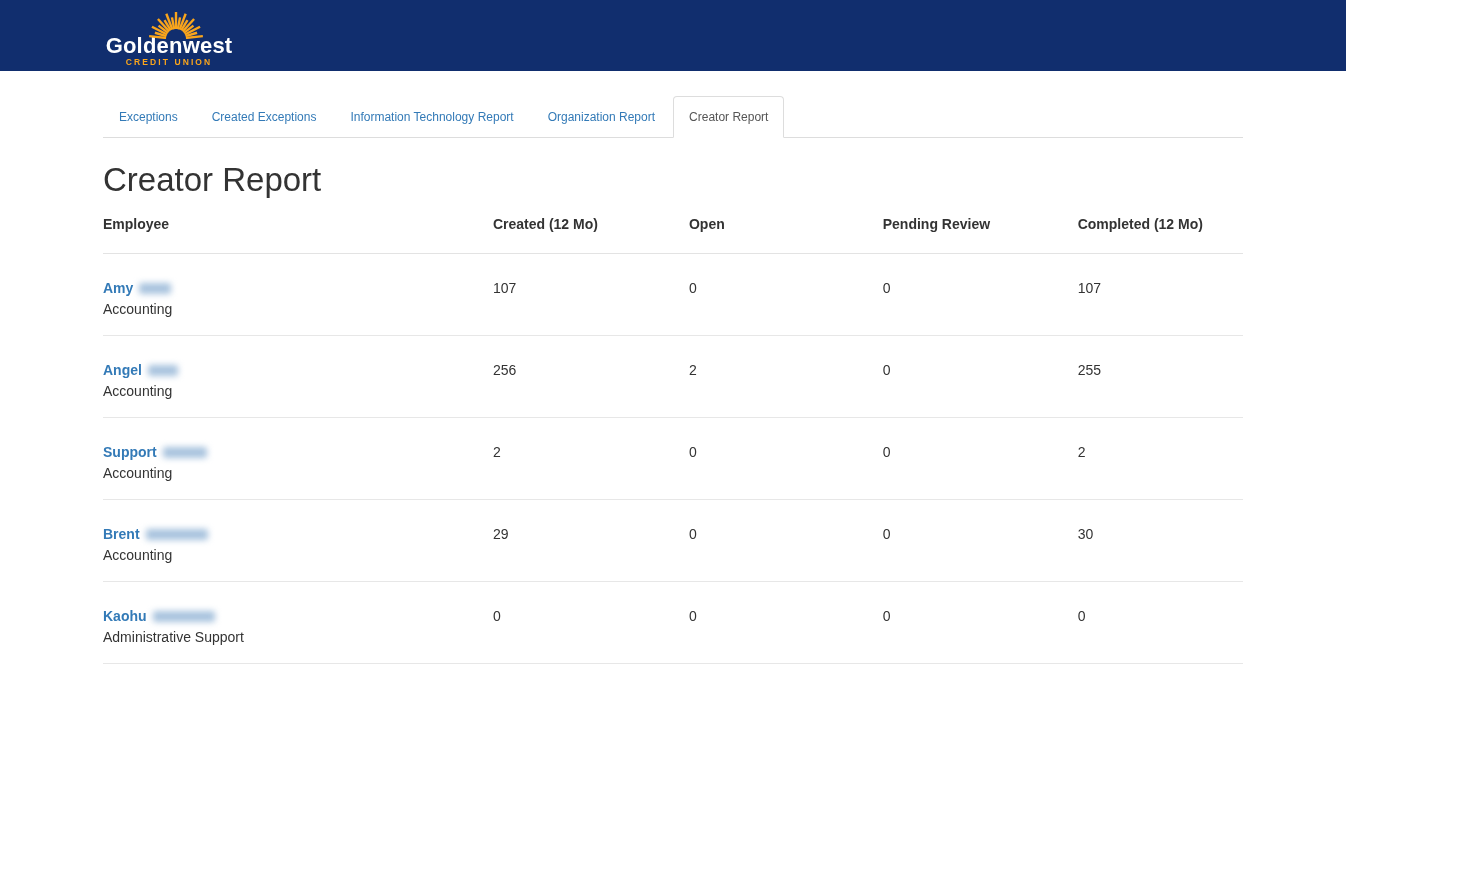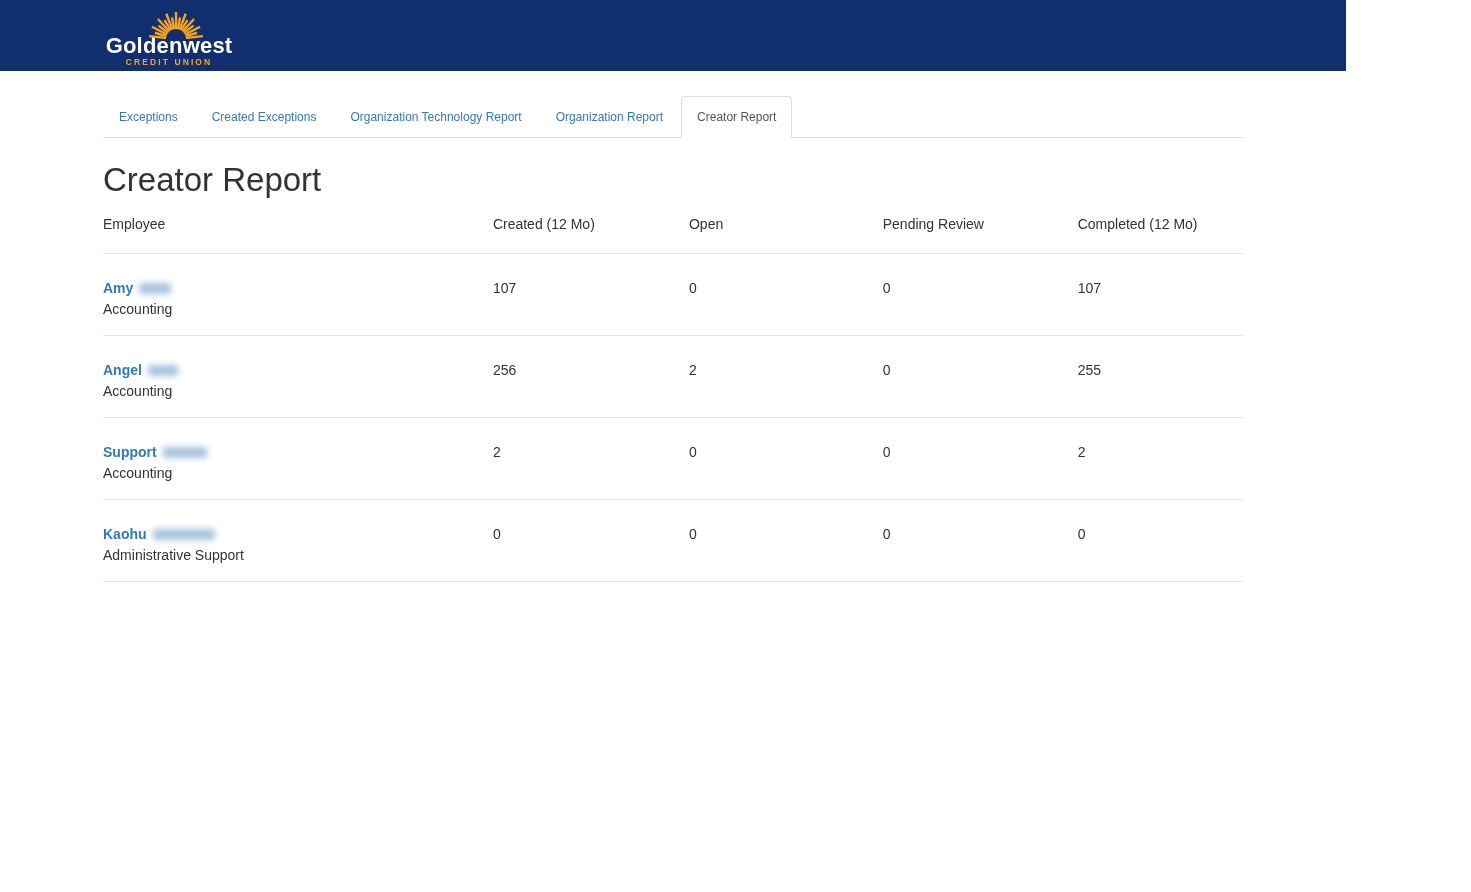--- a/index.html
+++ b/index.html
@@ -48,21 +48,21 @@
 
   
   .page-title {
     font-size: 33px; font-weight: 400; color: #333;
     margin: 24px 0 10px 0; line-height: 36px;
   }
 
   
   .report-table { width: 100%; border-collapse: collapse; table-layout: fixed; font-size: 14px; }
   .report-table th {
-    text-align: left; font-weight: normal; color: #333;
+    text-align: left; font-weight: bold; color: #333;
     padding: 8px 0 21px 0; border-bottom: 1px solid #e3e3e3; margin-top: 12px;
   }
   .report-table td {
     padding: 26px 0 17px 0; border-bottom: 1px solid #e7e7e7;
     vertical-align: top; line-height: 17px;
   }
   .emp-name { color: #337AB7; font-weight: bold; text-decoration: none; cursor: pointer; }
   .redacted {
     display: inline-block; height: 11px; width: 40px;
     background: #a8c3de; border-radius: 2px; filter: blur(3px);
@@ -103,21 +103,21 @@
         <div class="logo-sub">CREDIT UNION</div>
       </div>
     </div>
   </header>
 
   <main class="container">
 
     <nav class="tabs">
       <a href="#" class="tab">Exceptions</a>
       <a href="#" class="tab">Created Exceptions</a>
-      <a href="#" class="tab">Organization Technology Report</a>
+      <a href="#" class="tab">Information Technology Report</a>
       <a href="#" class="tab">Organization Report</a>
       <a href="#" class="tab active">Creator Report</a>
     </nav>
 
     <h1 class="page-title">Creator Report</h1>
 
     <table class="report-table">
       <colgroup>
         <col style="width:34.2%">
           <col style="width:17.2%">
@@ -168,20 +168,32 @@
               <a href="#" class="emp-name">Support</a><span class="redacted" style="width: 44px;"></span>
             </div>
             <div class="emp-dept">Accounting</div>
           </td>
           <td>2</td>
           <td>0</td>
           <td>0</td>
           <td>2</td>
         </tr>
 
+        <tr>
+          <td>
+            <div>
+              <a href="#" class="emp-name">Brent</a><span class="redacted" style="width: 62px;"></span>
+            </div>
+            <div class="emp-dept">Accounting</div>
+          </td>
+          <td>29</td>
+          <td>0</td>
+          <td>0</td>
+          <td>30</td>
+        </tr>
 
 
 
 
         <tr>
           <td>
             <div>
               <a href="#" class="emp-name">Kaohu</a><span class="redacted" style="width: 62px;"></span>
             </div>
             <div class="emp-dept">Administrative Support</div>

